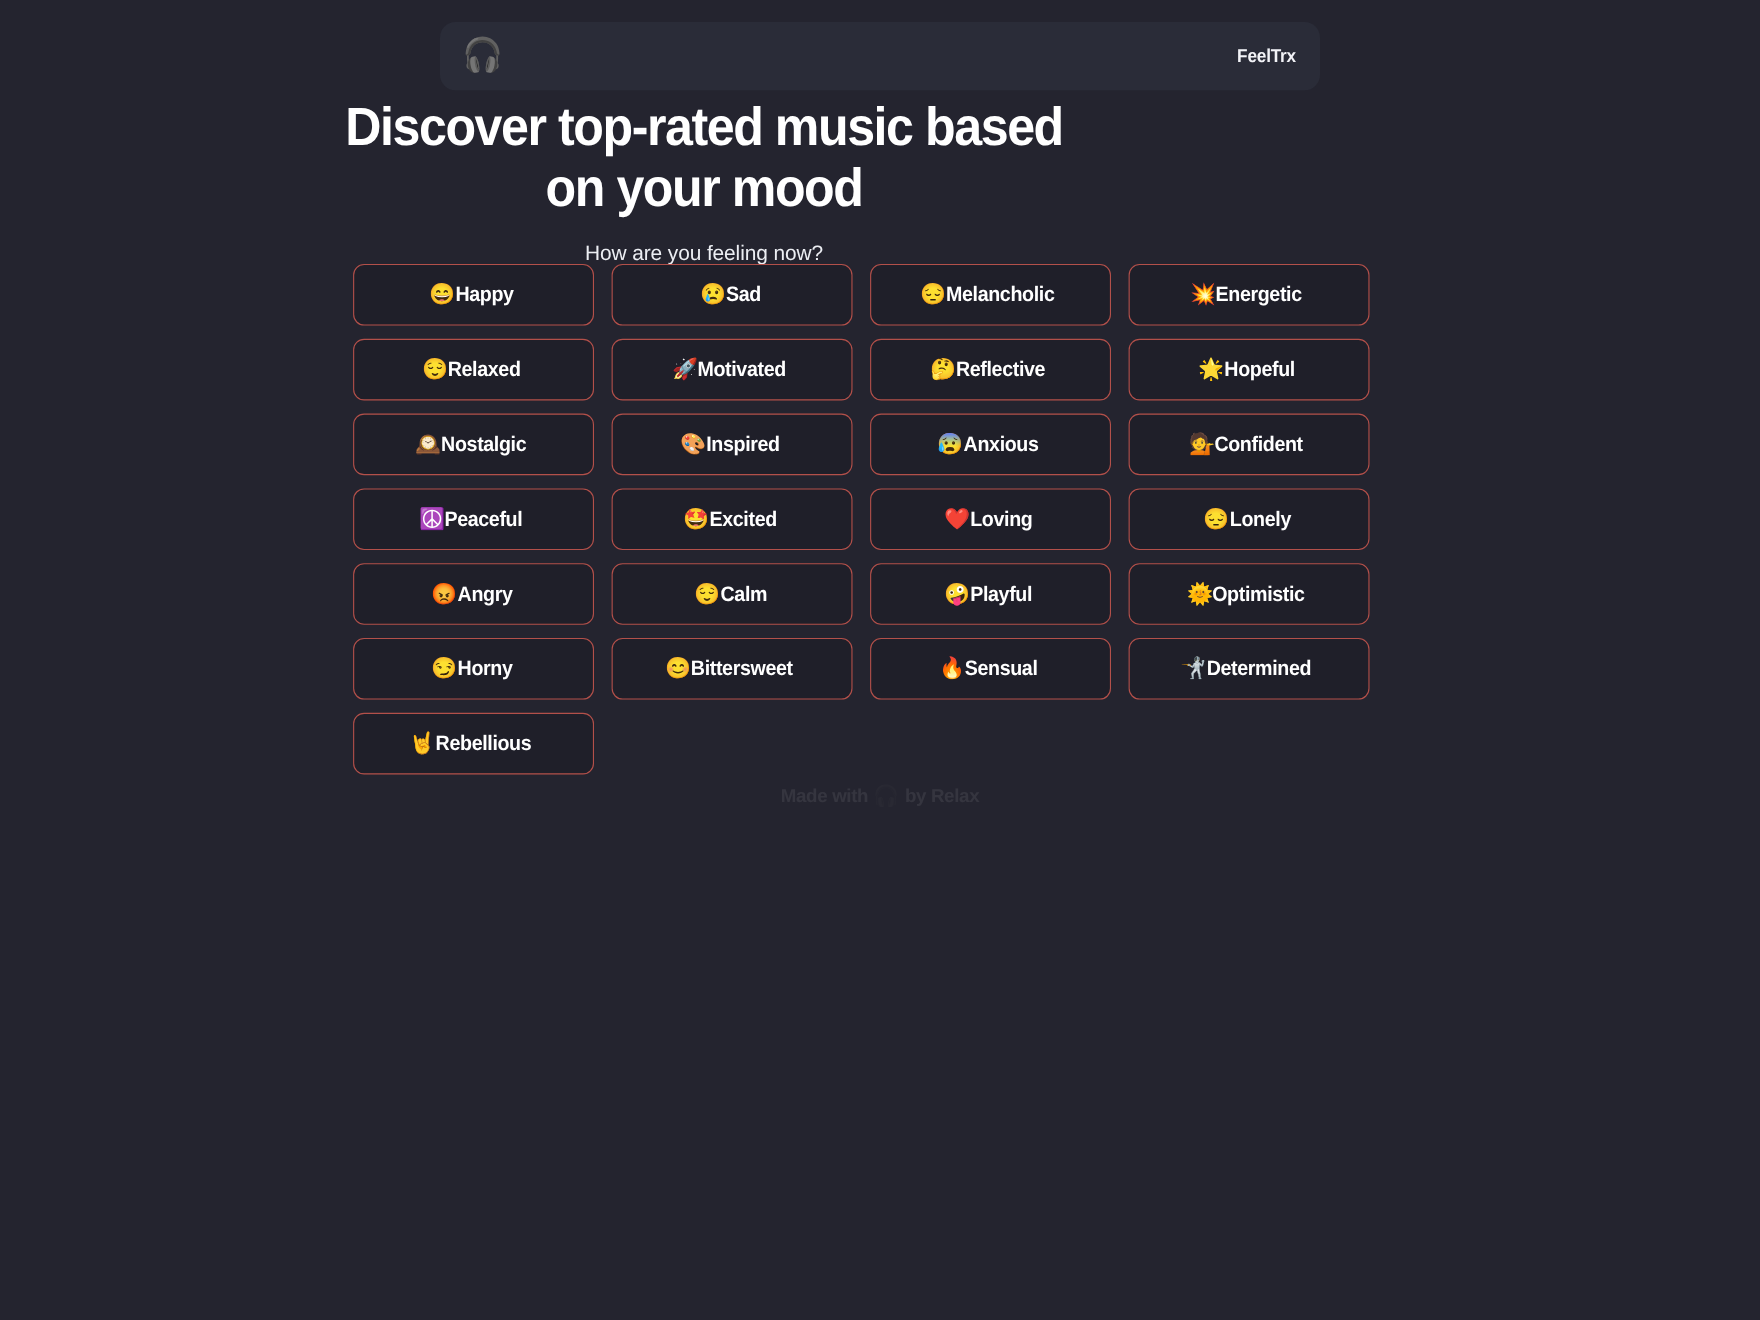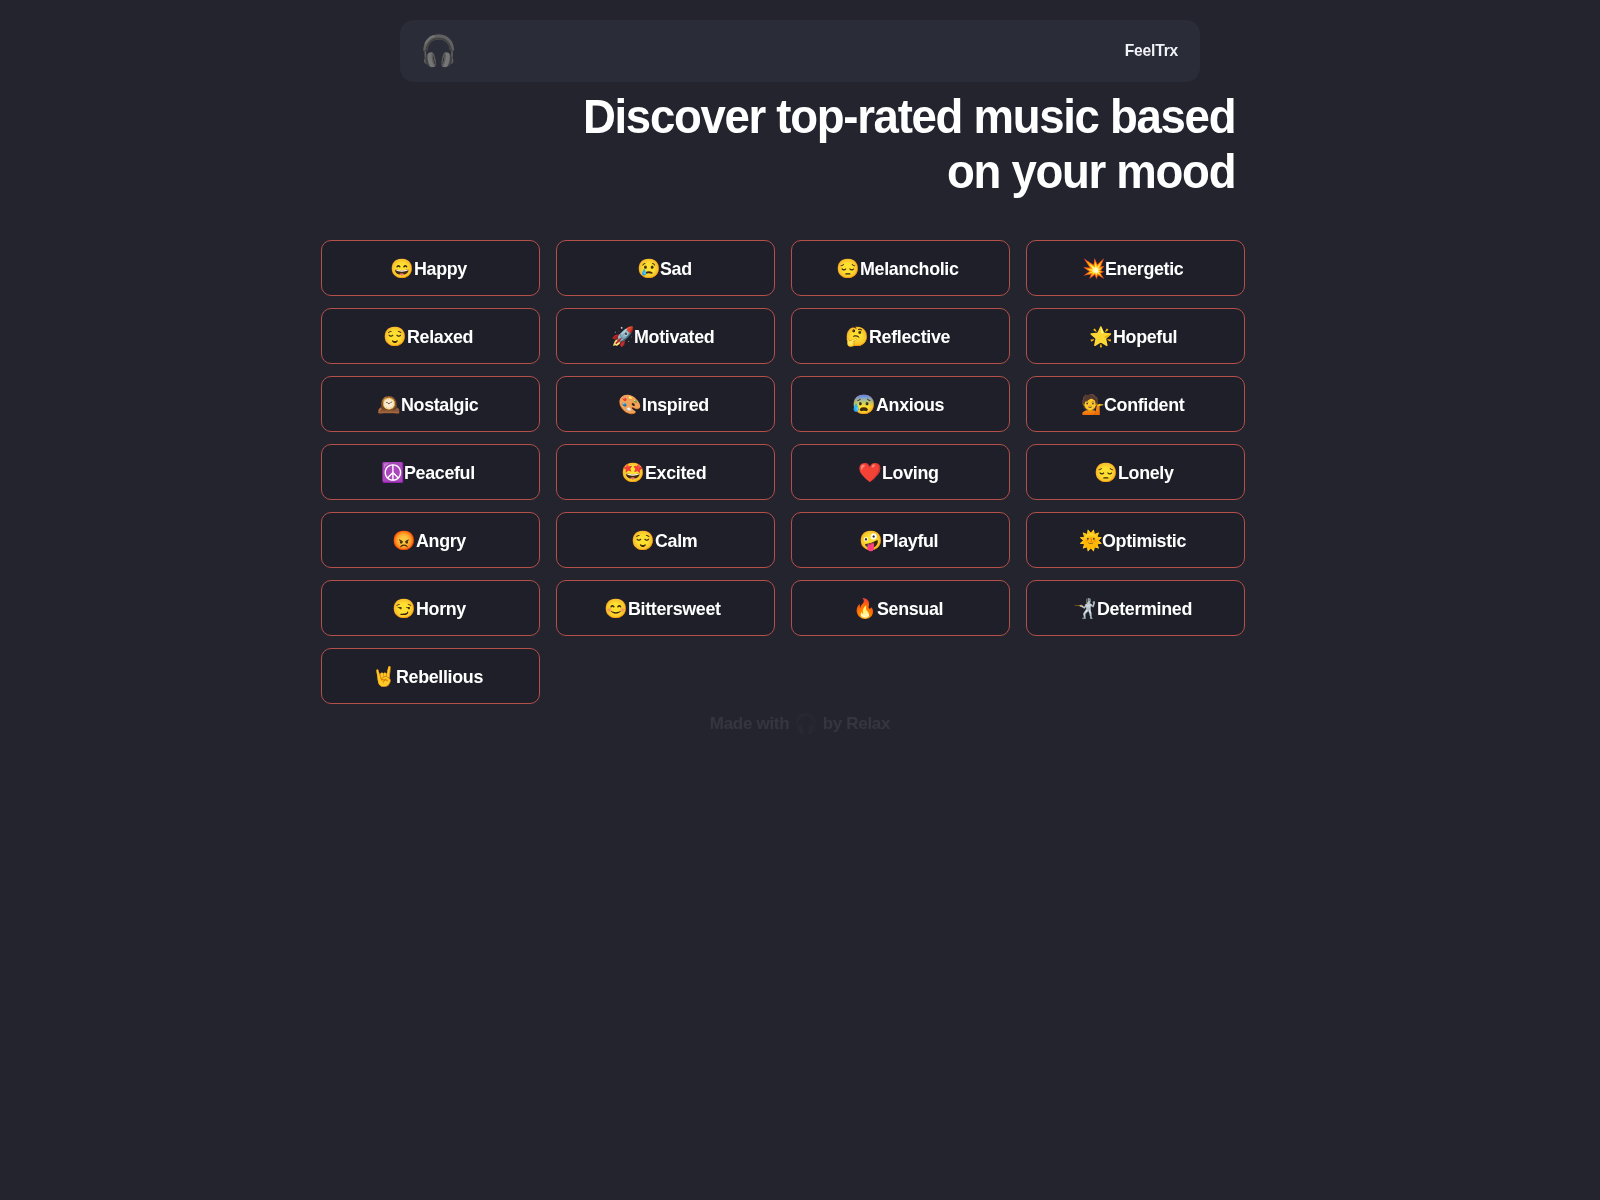--- a/index.html
+++ b/index.html
@@ -50,21 +50,21 @@
     transform: scaleX(0.92);
     transform-origin: right center;
   }
 
   
   .hero {
     position: absolute;
     left: 0;
     top: 92px;
     width: 1280px;
-    text-align: right;
+    text-align: center;
   }
 
   .hero-title {
     color: #ffffff;
     font-size: 49px;
     font-weight: bold;
     line-height: 1.0;
     letter-spacing: -1.4px;
     font-family: "Liberation Sans", sans-serif;
     transform: scaleX(0.93);
@@ -148,20 +148,21 @@
   <div class="header-bar">
     <span class="brand-logo">🎧</span>
     <span class="brand-name">FeelTrx</span>
   </div>
 
   <div class="hero">
     <h1 class="hero-title">
       <span class="line">Discover top-rated music based</span>
       <span class="line">on your mood</span>
     </h1>
+    <div class="hero-sub">How are you feeling now?</div>
   </div>
 
   <div class="mood-grid">
       <button class="mood-btn">
         <span class="emoji">😄</span>
         <span class="label">Happy</span>
       </button>
       <button class="mood-btn">
         <span class="emoji">😢</span>
         <span class="label">Sad</span>

